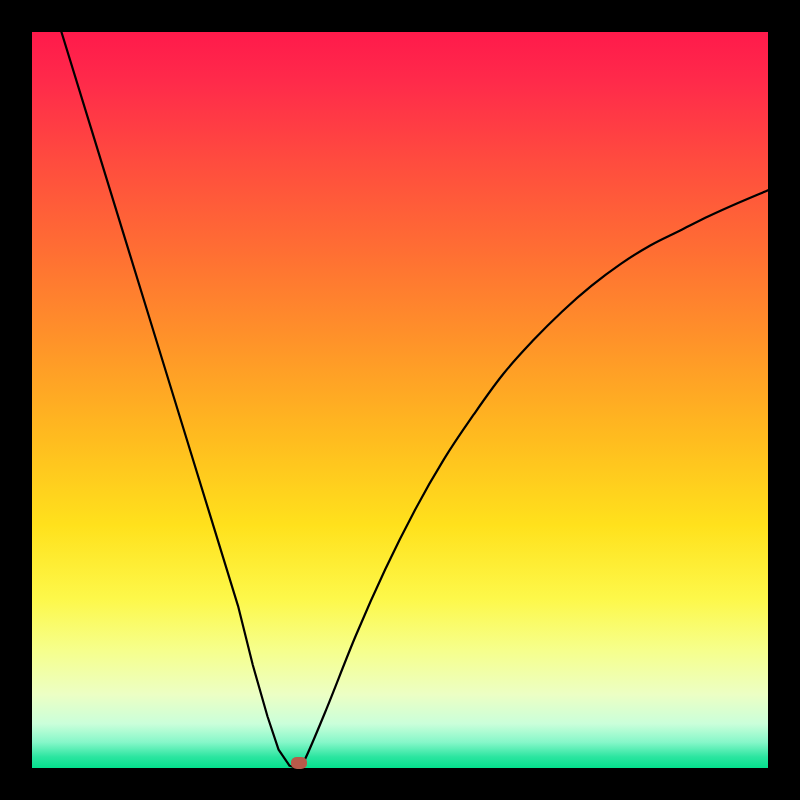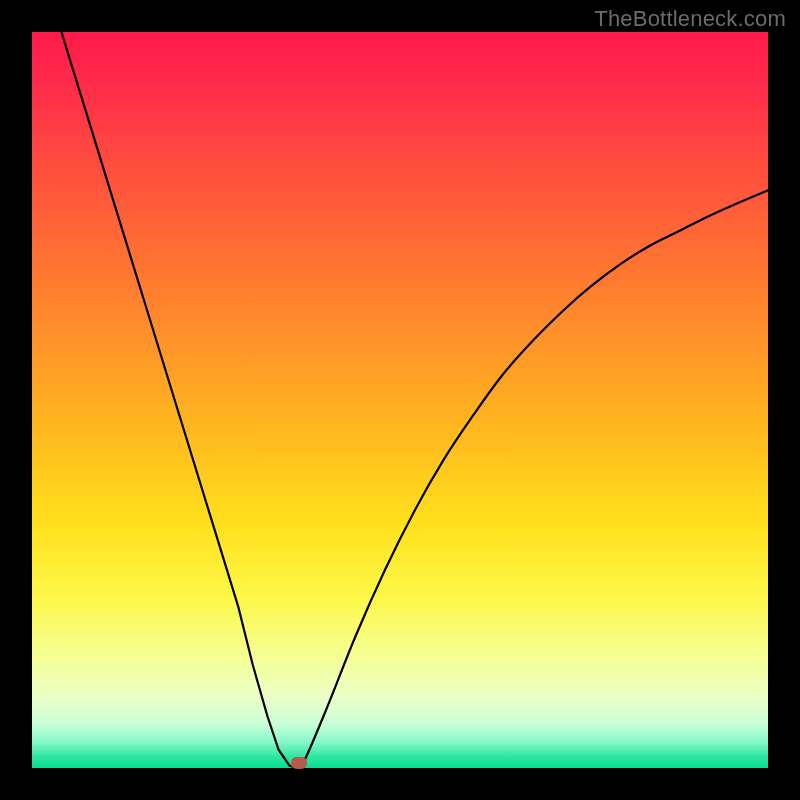--- a/index.html
+++ b/index.html
@@ -79,14 +79,13 @@
     </svg>
 
     <svg class="curve" viewBox="0 0 100 100" preserveAspectRatio="none" width="100%" height="100%">
       <path id="curve-left" fill="none" stroke-linecap="round" stroke-linejoin="round" d="M 4.00 0.00 L 8.00 13.00 L 12.00 26.00 L 16.00 39.00 L 20.00 52.00 L 24.00 65.00 L 28.00 78.00 L 30.00 86.00 L 32.00 93.00 L 33.50 97.50 L 35.00 99.70 L 36.00 100.00" stroke="#000000" stroke-width="2.2" vector-effect="non-scaling-stroke"></path>
       <path id="curve-right" fill="none" stroke-linecap="round" stroke-linejoin="round" d="M 36.00 100.00 C 36.18 99.82, 36.28 100.44, 37.00 99.00 C 37.72 97.56, 38.74 95.06, 40.00 92.00 C 41.26 88.94, 42.56 85.42, 44.00 82.00 C 45.44 78.58, 46.56 76.06, 48.00 73.00 C 49.44 69.94, 50.56 67.70, 52.00 65.00 C 53.44 62.30, 54.56 60.34, 56.00 58.00 C 57.44 55.66, 58.56 54.07, 60.00 52.00 C 61.44 49.93, 62.56 48.30, 64.00 46.50 C 65.44 44.70, 66.56 43.53, 68.00 42.00 C 69.44 40.47, 70.56 39.35, 72.00 38.00 C 73.44 36.65, 74.56 35.67, 76.00 34.50 C 77.44 33.33, 78.56 32.49, 80.00 31.50 C 81.44 30.51, 82.56 29.81, 84.00 29.00 C 85.44 28.19, 86.56 27.72, 88.00 27.00 C 89.44 26.28, 90.56 25.68, 92.00 25.00 C 93.44 24.32, 94.56 23.83, 96.00 23.20 C 97.44 22.57, 99.28 21.81, 100.00 21.50" stroke="#000000" stroke-width="2.2" vector-effect="non-scaling-stroke"></path>
     </svg>
 
     <div id="marker" class="marker" style="left: 36.3%; top: 99.3%;"></div>
   </div>
 
-  <div class="watermark">TheBottleneck.com</div>
 </div>
 
 </body></html>

